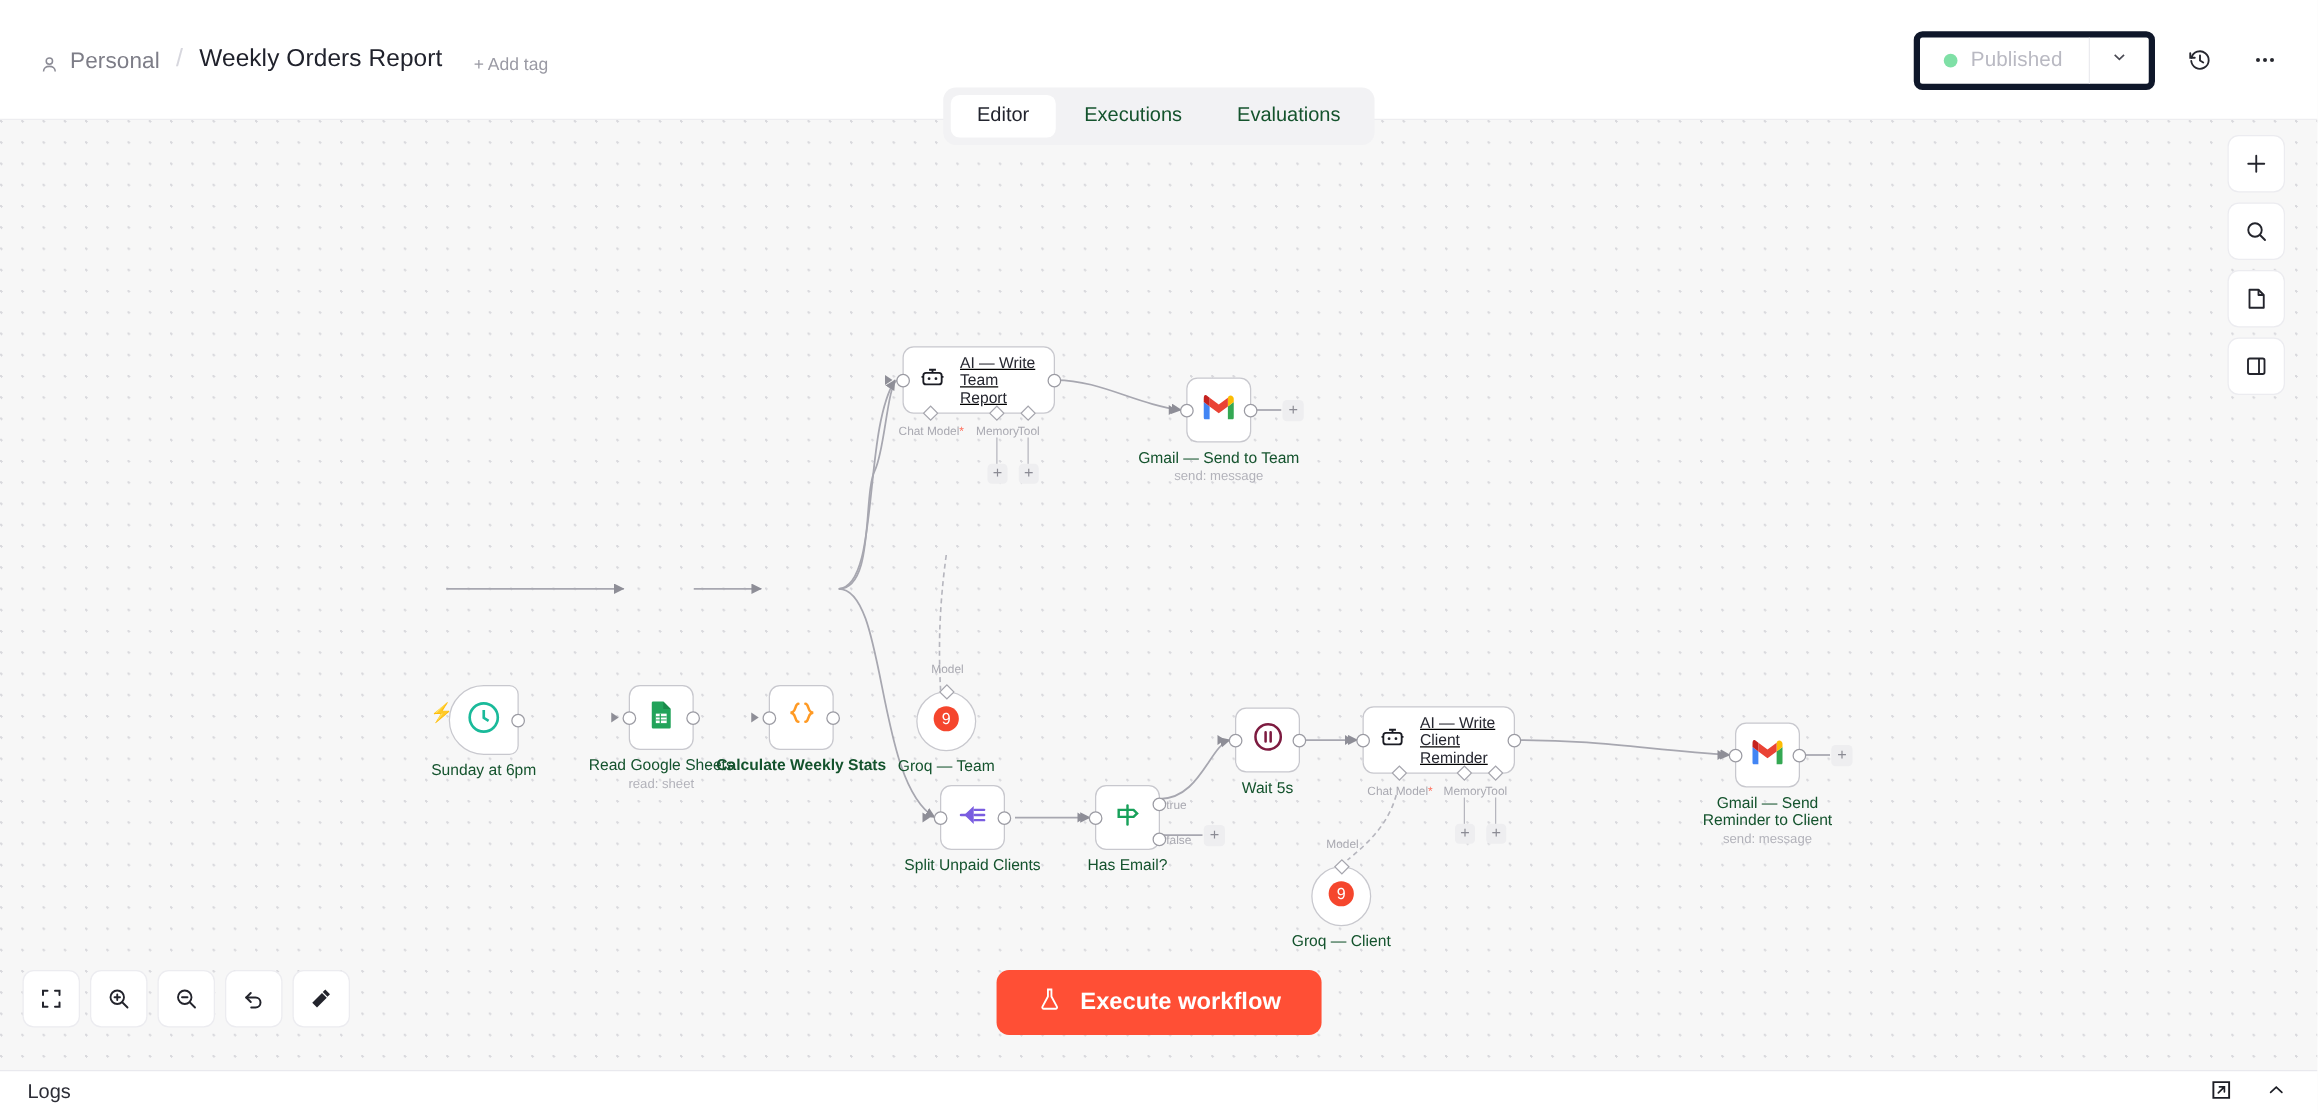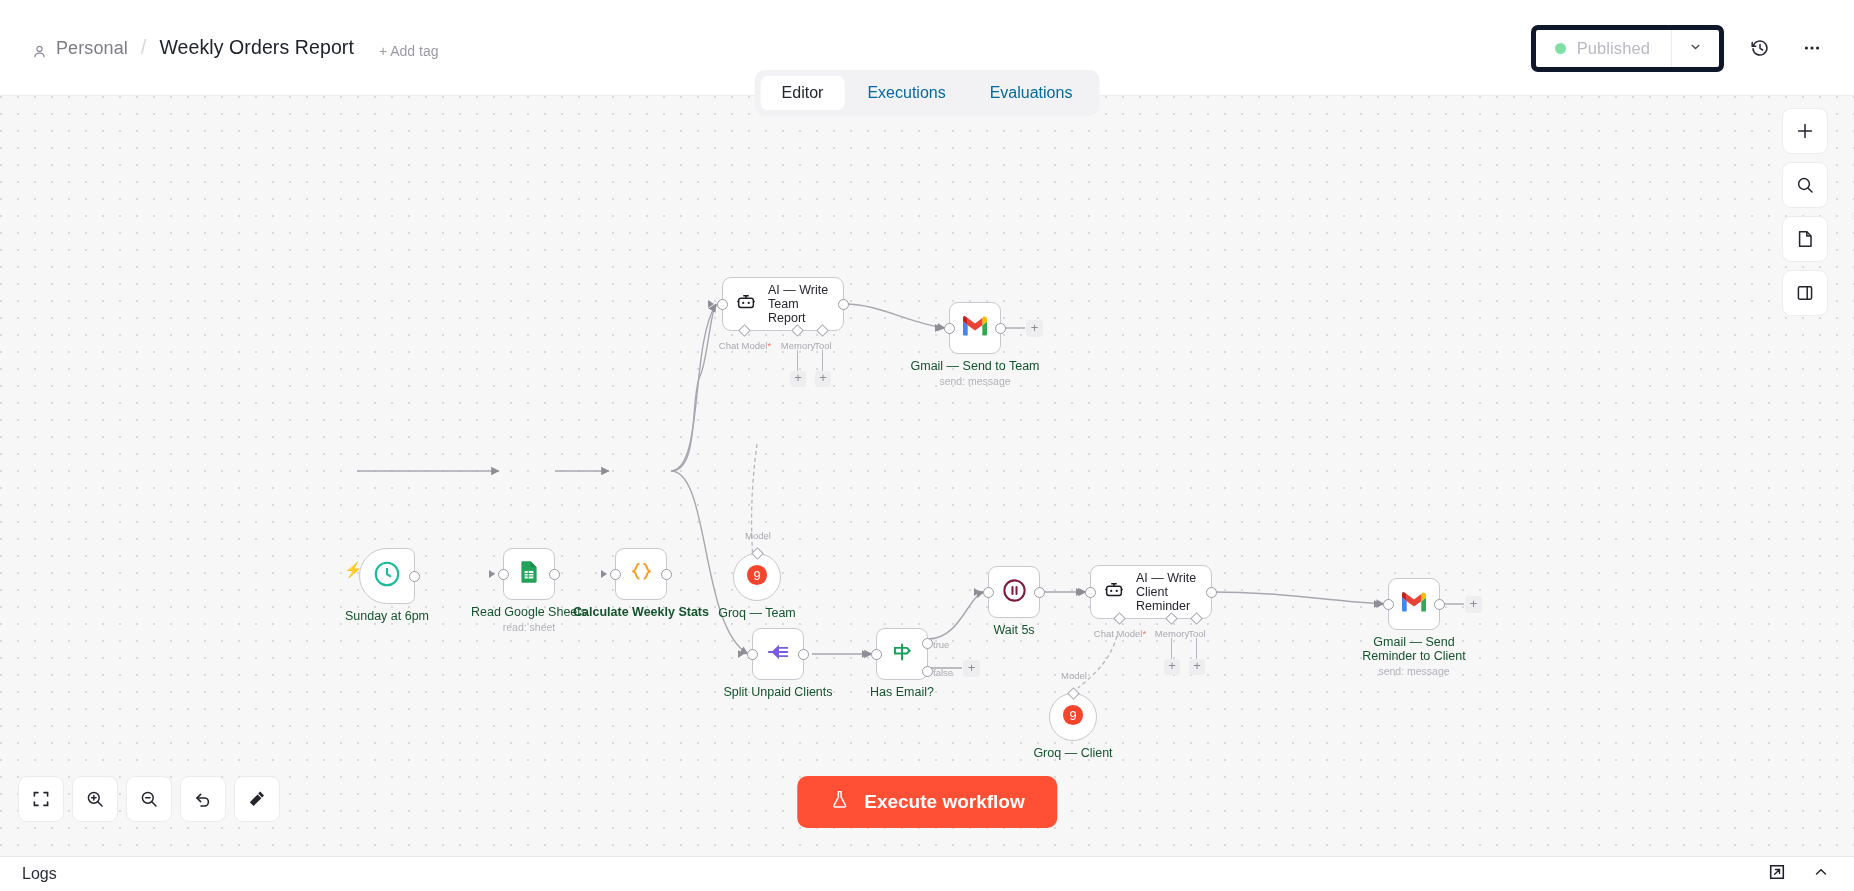--- a/index.html
+++ b/index.html
@@ -55,21 +55,21 @@
 
   
   .tabs {
     position: absolute; top: 70px; left: 50%; transform: translateX(-50%);
     background: #f2f2f4; border-radius: 10px; padding: 6px;
     display: flex; gap: 2px; z-index: 30;
     box-shadow: 0 0 0 0 rgba(0,0,0,0);
   }
   .tab {
     padding: 8px 21px; border-radius: 7px; font-size: 16px;
-    color: #0369a1; cursor: pointer; white-space: nowrap;
+    color: #14532d; cursor: pointer; white-space: nowrap;
   }
   .tab.active { background: #fff; color: #22242e; }
 
   
   .canvas {
     position: absolute; top: 96px; left: 0; width: 1854px; height: 760px;
     background-color: #f7f7f7;
     background-image: radial-gradient(circle at 1px 1px, #d9d9dd 1px, transparent 0);
     background-size: 17px 17px;
     overflow: hidden;
@@ -77,21 +77,21 @@
   .wf-layer { position: absolute; inset: 0; }
   svg.edges { position: absolute; inset: 0; width: 100%; height: 100%; pointer-events: none; }
 
   
   .node {
     position: absolute; background: #fff; border: 1px solid #c8c8ce;
     border-radius: 9px;
   }
   .node.trigger { border-top-left-radius: 34px; border-bottom-left-radius: 34px; }
   .node.square { width: 52px; height: 52px; display:flex; align-items:center; justify-content:center; }
-  .node.wide { height: 54px; display:flex; align-items:center; gap: 11px; padding: 0 12px; }
+  .node.wide { height: 54px; display:flex; align-items:center; gap: 11px; padding: 0 12px; text-decoration: underline; }
   .node.round {
     width: 48px; height: 48px; border-radius: 50%;
     display:flex; align-items:center; justify-content:center;
   }
   .node-title {
     position: absolute; top: 100%; left: 50%; transform: translateX(-50%);
     margin-top: 6px; font-size: 12.5px; color: #14532d; white-space: nowrap;
     text-align: center; line-height: 14px;
   }
   .node-title.two { white-space: normal; width: 110px; }

